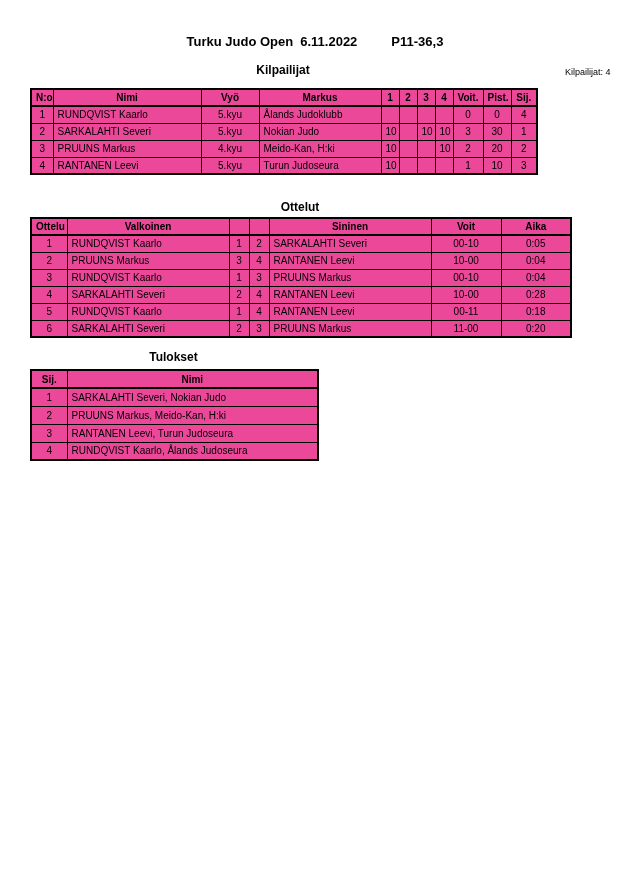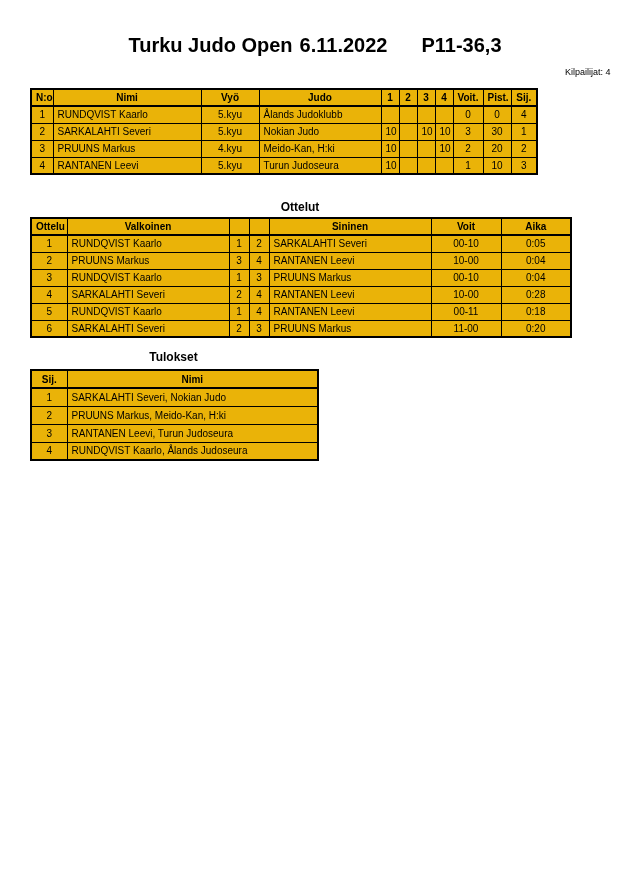--- a/index.html
+++ b/index.html
@@ -8,41 +8,41 @@
     width: 630px; height: 891px;
     position: relative;
     font-family: "Liberation Sans", sans-serif;
     color: #000;
   }
   .page { position: absolute; inset: 0; background: #fff; }
 
   .title {
     position: absolute; top: 34px; left: 0; width: 630px;
     display: flex; justify-content: center; align-items: baseline;
-    font-weight: bold; font-size: 20px; letter-spacing: 0;
+    font-weight: bold; font-size: 13px; letter-spacing: 0;
   }
   .title .date { margin-left: 7px; margin-right: 34px; }
 
   .count-label {
     position: absolute; top: 67px; left: 546px;
     font-size: 9px;
     margin-left: 19px;
   }
 
   .sec-label {
     position: absolute; font-weight: bold; font-size: 12px; text-align: center;
   }
   .sec-kilpailijat { top: 63px; left: 30px; width: 506px; }
   .sec-ottelut    { top: 200px; left: 30px; width: 540px; }
   .sec-tulokset   { top: 350px; left: 30px; width: 287px; }
 
   table {
     position: absolute;
     border-collapse: collapse; table-layout: fixed;
-    background: #eab308; border: 2px solid #000;
+    background: #ec4899; border: 2px solid #000;
   }
   .t-kilpailijat { top: 88px; left: 30px; width: 506px; }
   .t-ottelut     { top: 217px; left: 30px; width: 540px; }
   .t-tulokset    { top: 369px; left: 30px; width: 287px; }
 
   th, td {
     border: 1px solid #000;
     font-size: 10px; line-height: 11px;
     height: 17px;
     padding: 0 4px;
@@ -60,41 +60,42 @@
 <div class="page">
 
   <div class="title">
     <span>Turku Judo Open</span>
     <span class="date">6.11.2022</span>
     <span>P11-36,3</span>
   </div>
 
   <div class="count-label">Kilpailijat: 4</div>
 
+  <div class="sec-label sec-kilpailijat">Kilpailijat</div>
 
   <table class="t-kilpailijat">
     <colgroup>
       <col style="width:22px">
         <col style="width:148px">
         <col style="width:58px">
         <col style="width:122px">
       <col style="width:18px">
         <col style="width:18px">
         <col style="width:18px">
         <col style="width:18px">
       <col style="width:30px">
         <col style="width:28px">
         <col style="width:26px">
     </colgroup>
     <thead>
       <tr>
         <th>N:o</th>
         <th>Nimi</th>
         <th>Vyö</th>
-        <th>Judo</th>
+        <th>Markus</th>
         <th>1</th>
         <th>2</th>
         <th>3</th>
         <th>4</th>
         <th>Voit.</th>
         <th>Pist.</th>
         <th>Sij.</th>
       </tr>
     </thead>
     <tbody>

